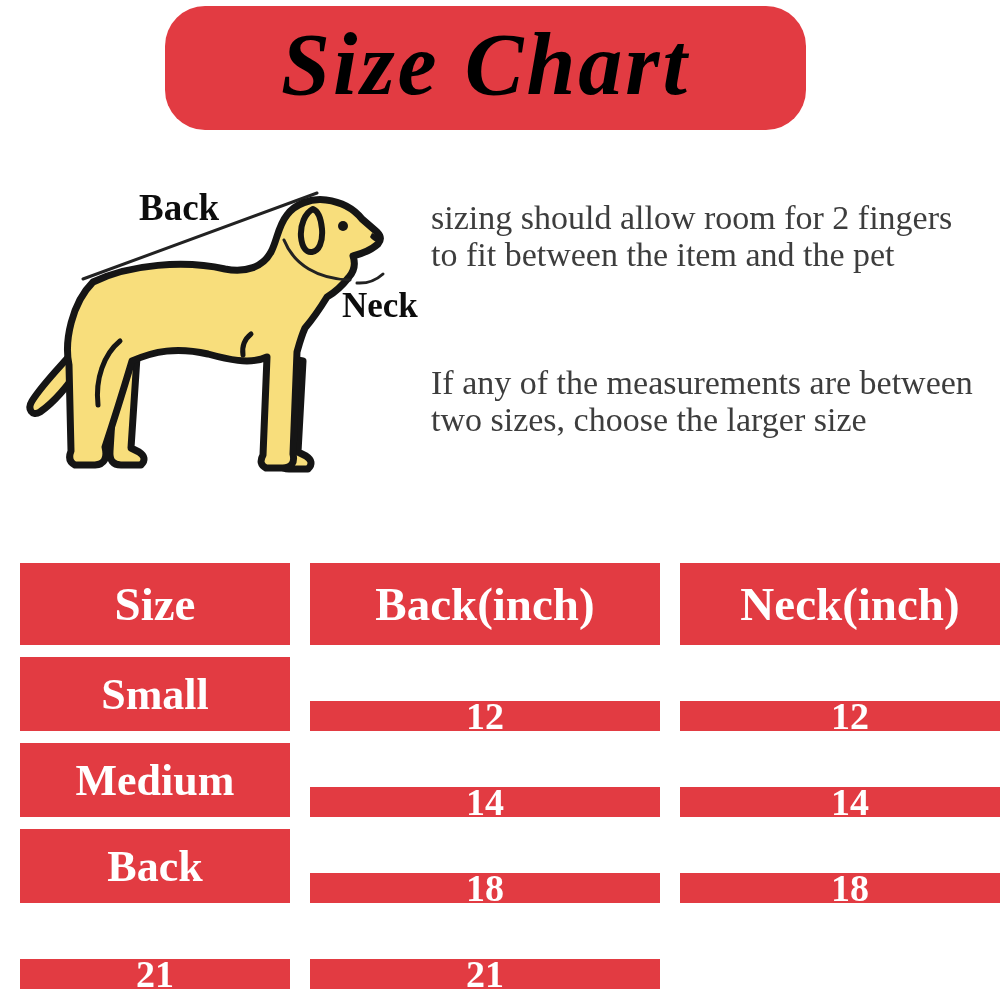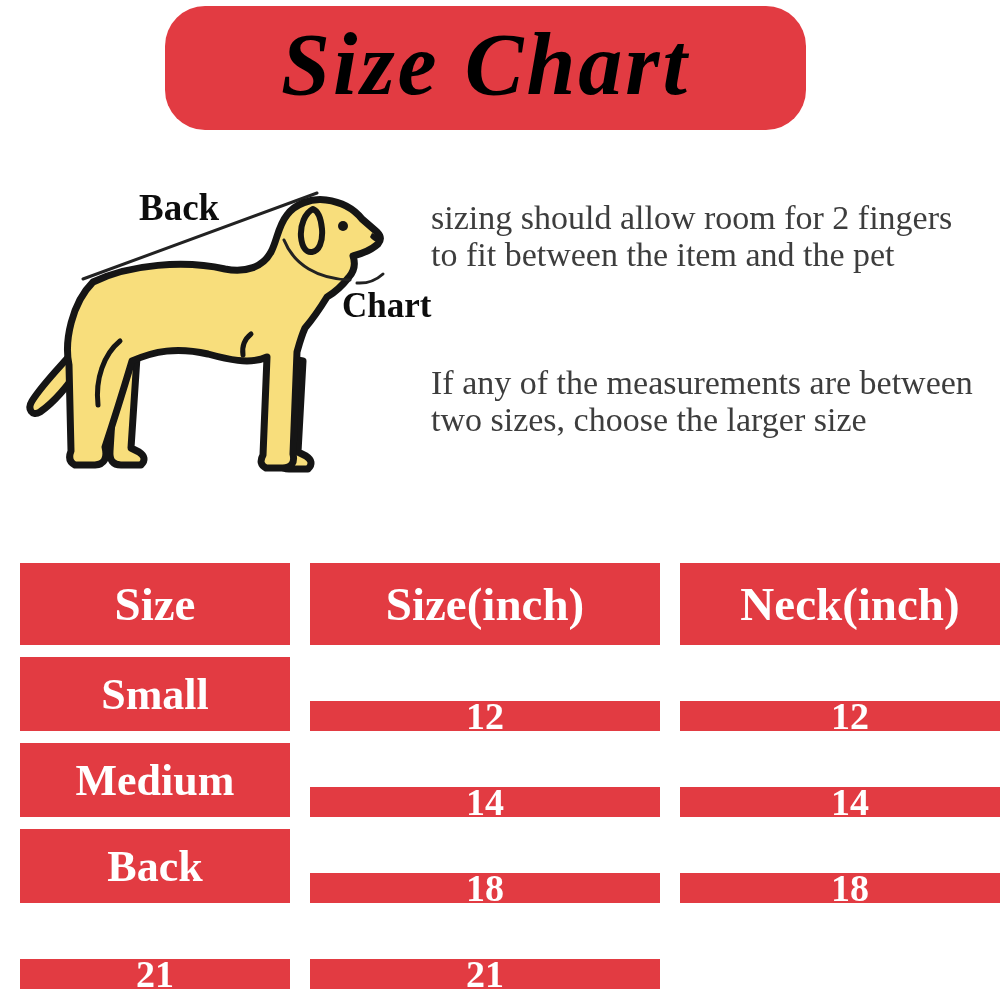--- a/index.html
+++ b/index.html
@@ -112,35 +112,35 @@
     <path class="dogfill outline" style="stroke-width:6" d="M 293,24 C 285,28 280,40 281,52 C 282,62 286,68 292,67 C 299,66 303,57 302,44 C 301,33 298,26 293,24 Z"></path>
 
     <circle cx="323" cy="41" r="5" fill="#151515"></circle>
 
     <path d="M 352,48 Q 360,50 358,58 Q 352,55 350,52 Z" fill="#151515"></path>
 
     <path class="hairline" d="M 264,55 C 274,80 298,94 330,95"></path>
     <path class="hairline" d="M 337,98 Q 352,99 363,89"></path>
   </svg>
   <span class="measure-label label-back">Back</span>
-  <span class="measure-label label-neck">Chart</span>
+  <span class="measure-label label-neck">Neck</span>
 </div>
 
 <div class="para para1">
   <div>sizing should allow room for 2 fingers</div>
   <div>to fit between the item and the pet</div>
 </div>
 <div class="para para2">
   <div>If any of the measurements are between</div>
   <div>two sizes, choose the larger size</div>
 </div>
 
 <div class="size-table">
   <div class="cell header">Size</div>
-  <div class="cell header">Size(inch)</div>
+  <div class="cell header">Back(inch)</div>
   <div class="cell header">Neck(inch)</div>
 
   <div class="cell rowlabel">Small</div>
   <div class="cell value">12</div>
   <div class="cell value">12</div>
 
   <div class="cell rowlabel">Medium</div>
   <div class="cell value">14</div>
   <div class="cell value">14</div>
 

